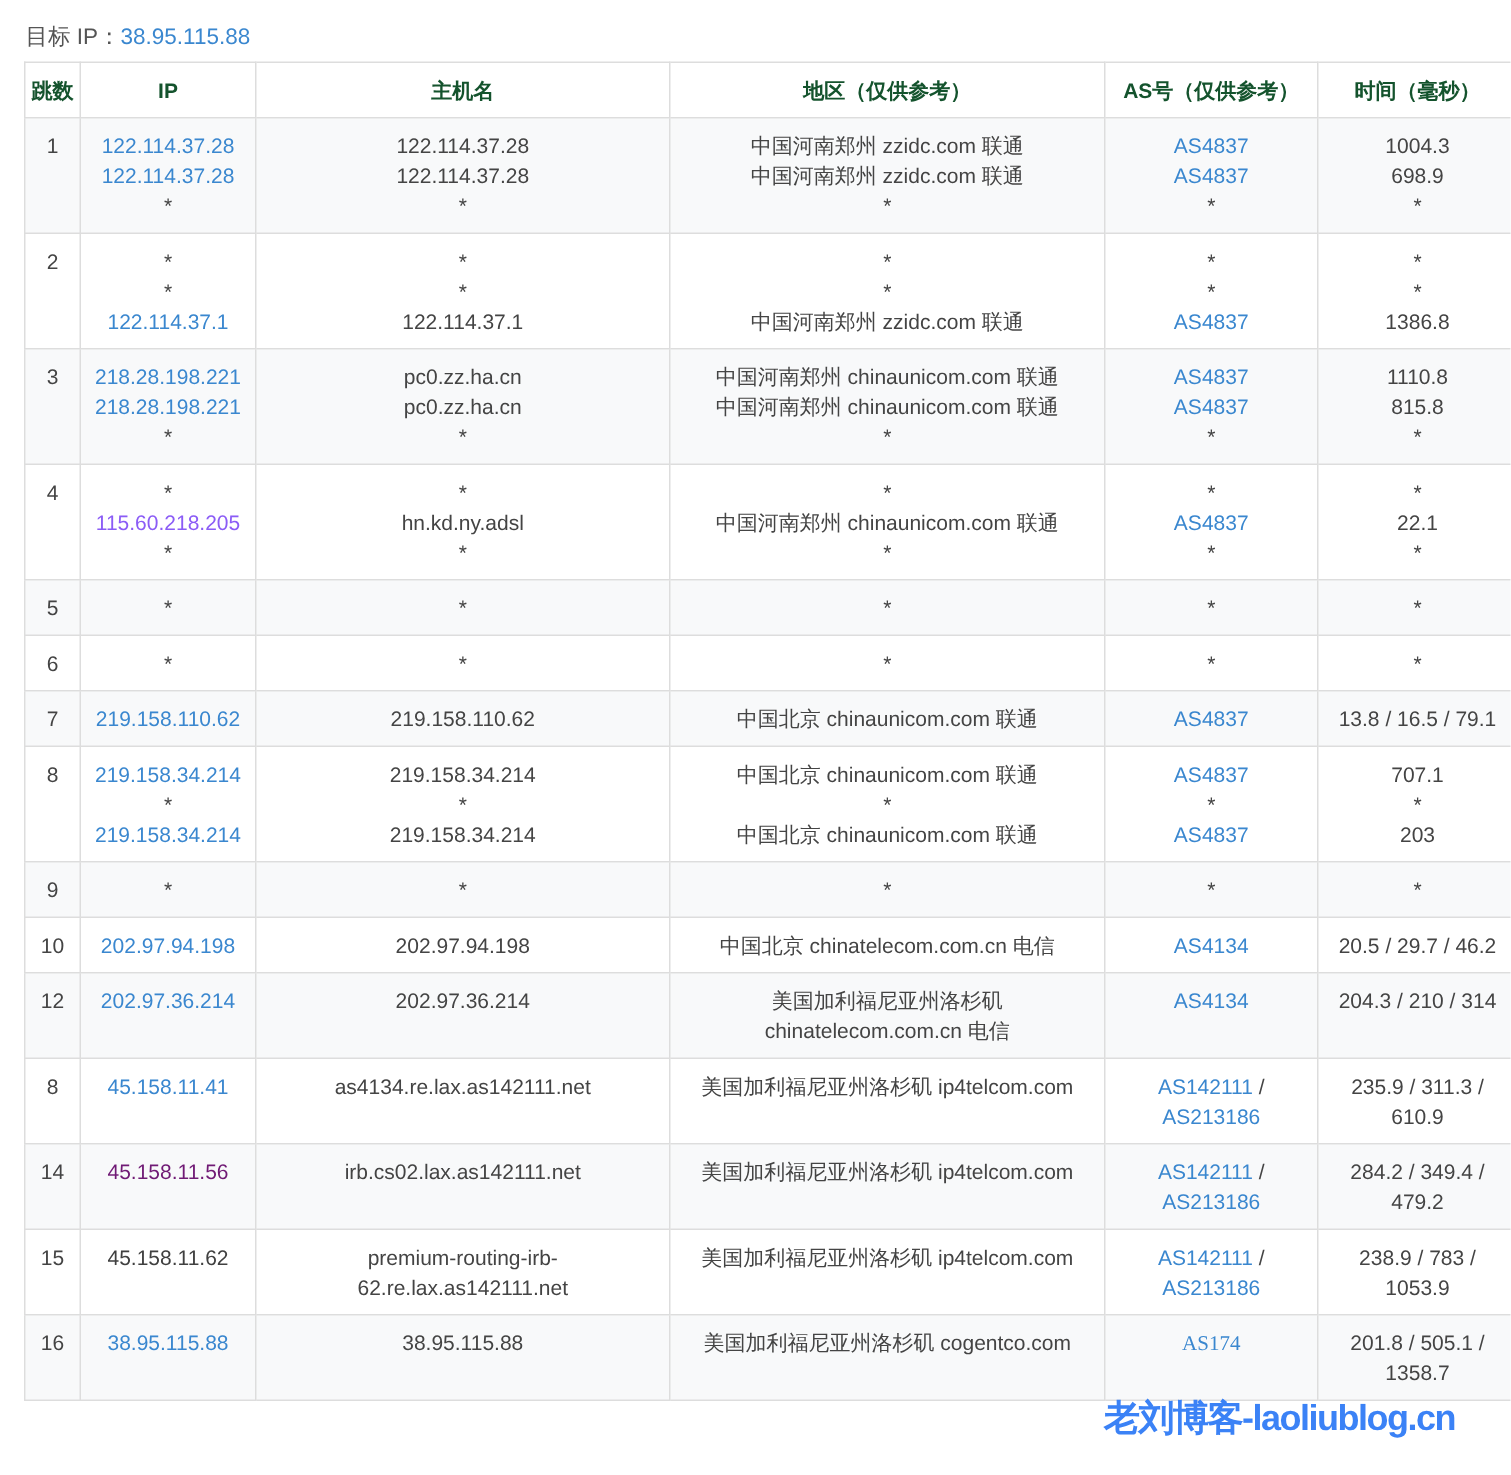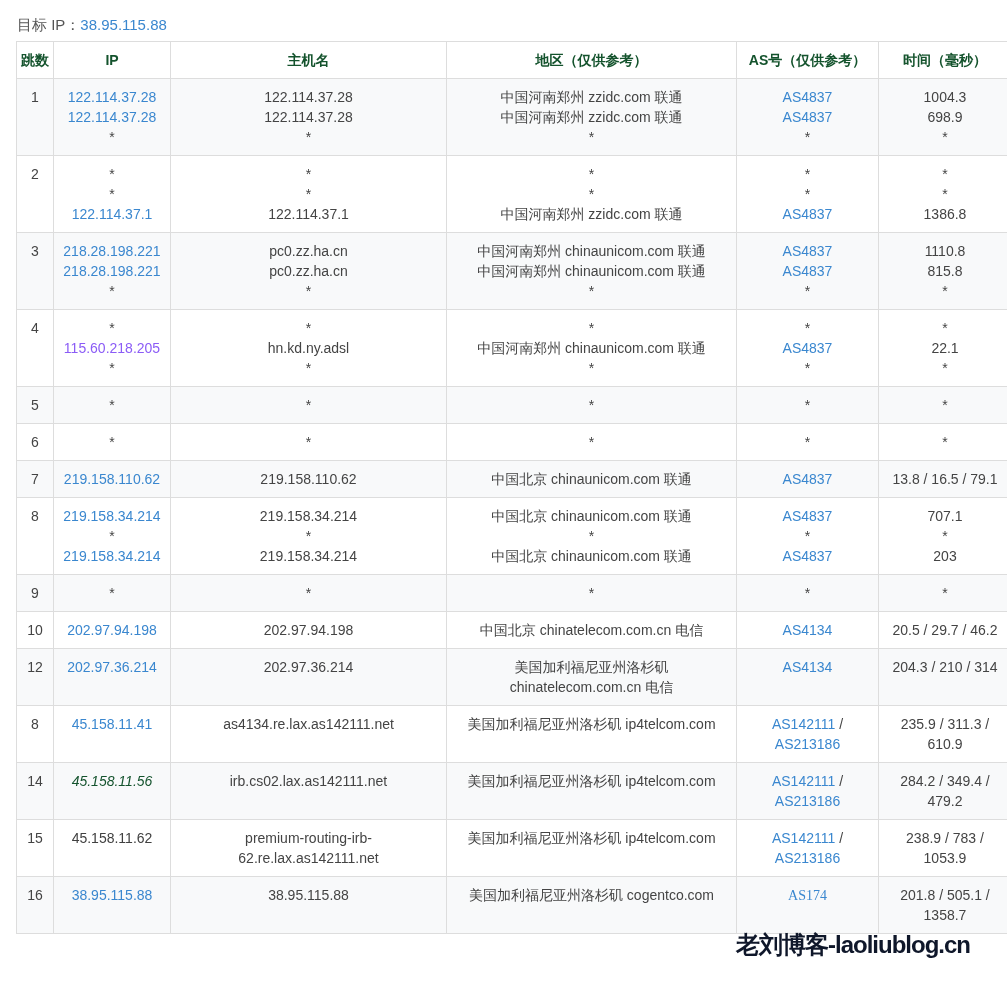--- a/index.html
+++ b/index.html
@@ -327,21 +327,21 @@
             <span class="cell-line"><a class="cell-link" style="color: rgb(58, 135, 207);">AS213186</a></span>
           </td>
           <td>
             <span class="cell-line"><span>235.9 / 311.3 /</span></span>
             <span class="cell-line"><span>610.9</span></span>
           </td>
         </tr>
         <tr>
           <td class="hop-cell">14</td>
           <td>
-            <span class="cell-line"><a class="cell-link" style="color: #14532d; font-style: italic;">45.158.11.56</a></span>
+            <span class="cell-line"><a class="cell-link" style="color: #701a75;">45.158.11.56</a></span>
           </td>
           <td>
             <span class="cell-line"><span>irb.cs02.lax.as142111.net</span></span>
           </td>
           <td>
             <span class="cell-line"><span>美国加利福尼亚州洛杉矶 ip4telcom.com</span></span>
           </td>
           <td>
             <span class="cell-line"><a class="cell-link" style="color: rgb(58, 135, 207);">AS142111</a><span> /</span></span>
             <span class="cell-line"><a class="cell-link" style="color: rgb(58, 135, 207);">AS213186</a></span>
@@ -388,13 +388,13 @@
           </td>
           <td>
             <span class="cell-line"><span>201.8 / 505.1 /</span></span>
             <span class="cell-line"><span>1358.7</span></span>
           </td>
         </tr>
       </tbody>
   </table>
 </div>
 
-<div class="watermark" style="color: #0f172a;">老刘博客-laoliublog.cn</div>
+<div class="watermark" style="color: #3b82f6;">老刘博客-laoliublog.cn</div>
 
 </body></html>

